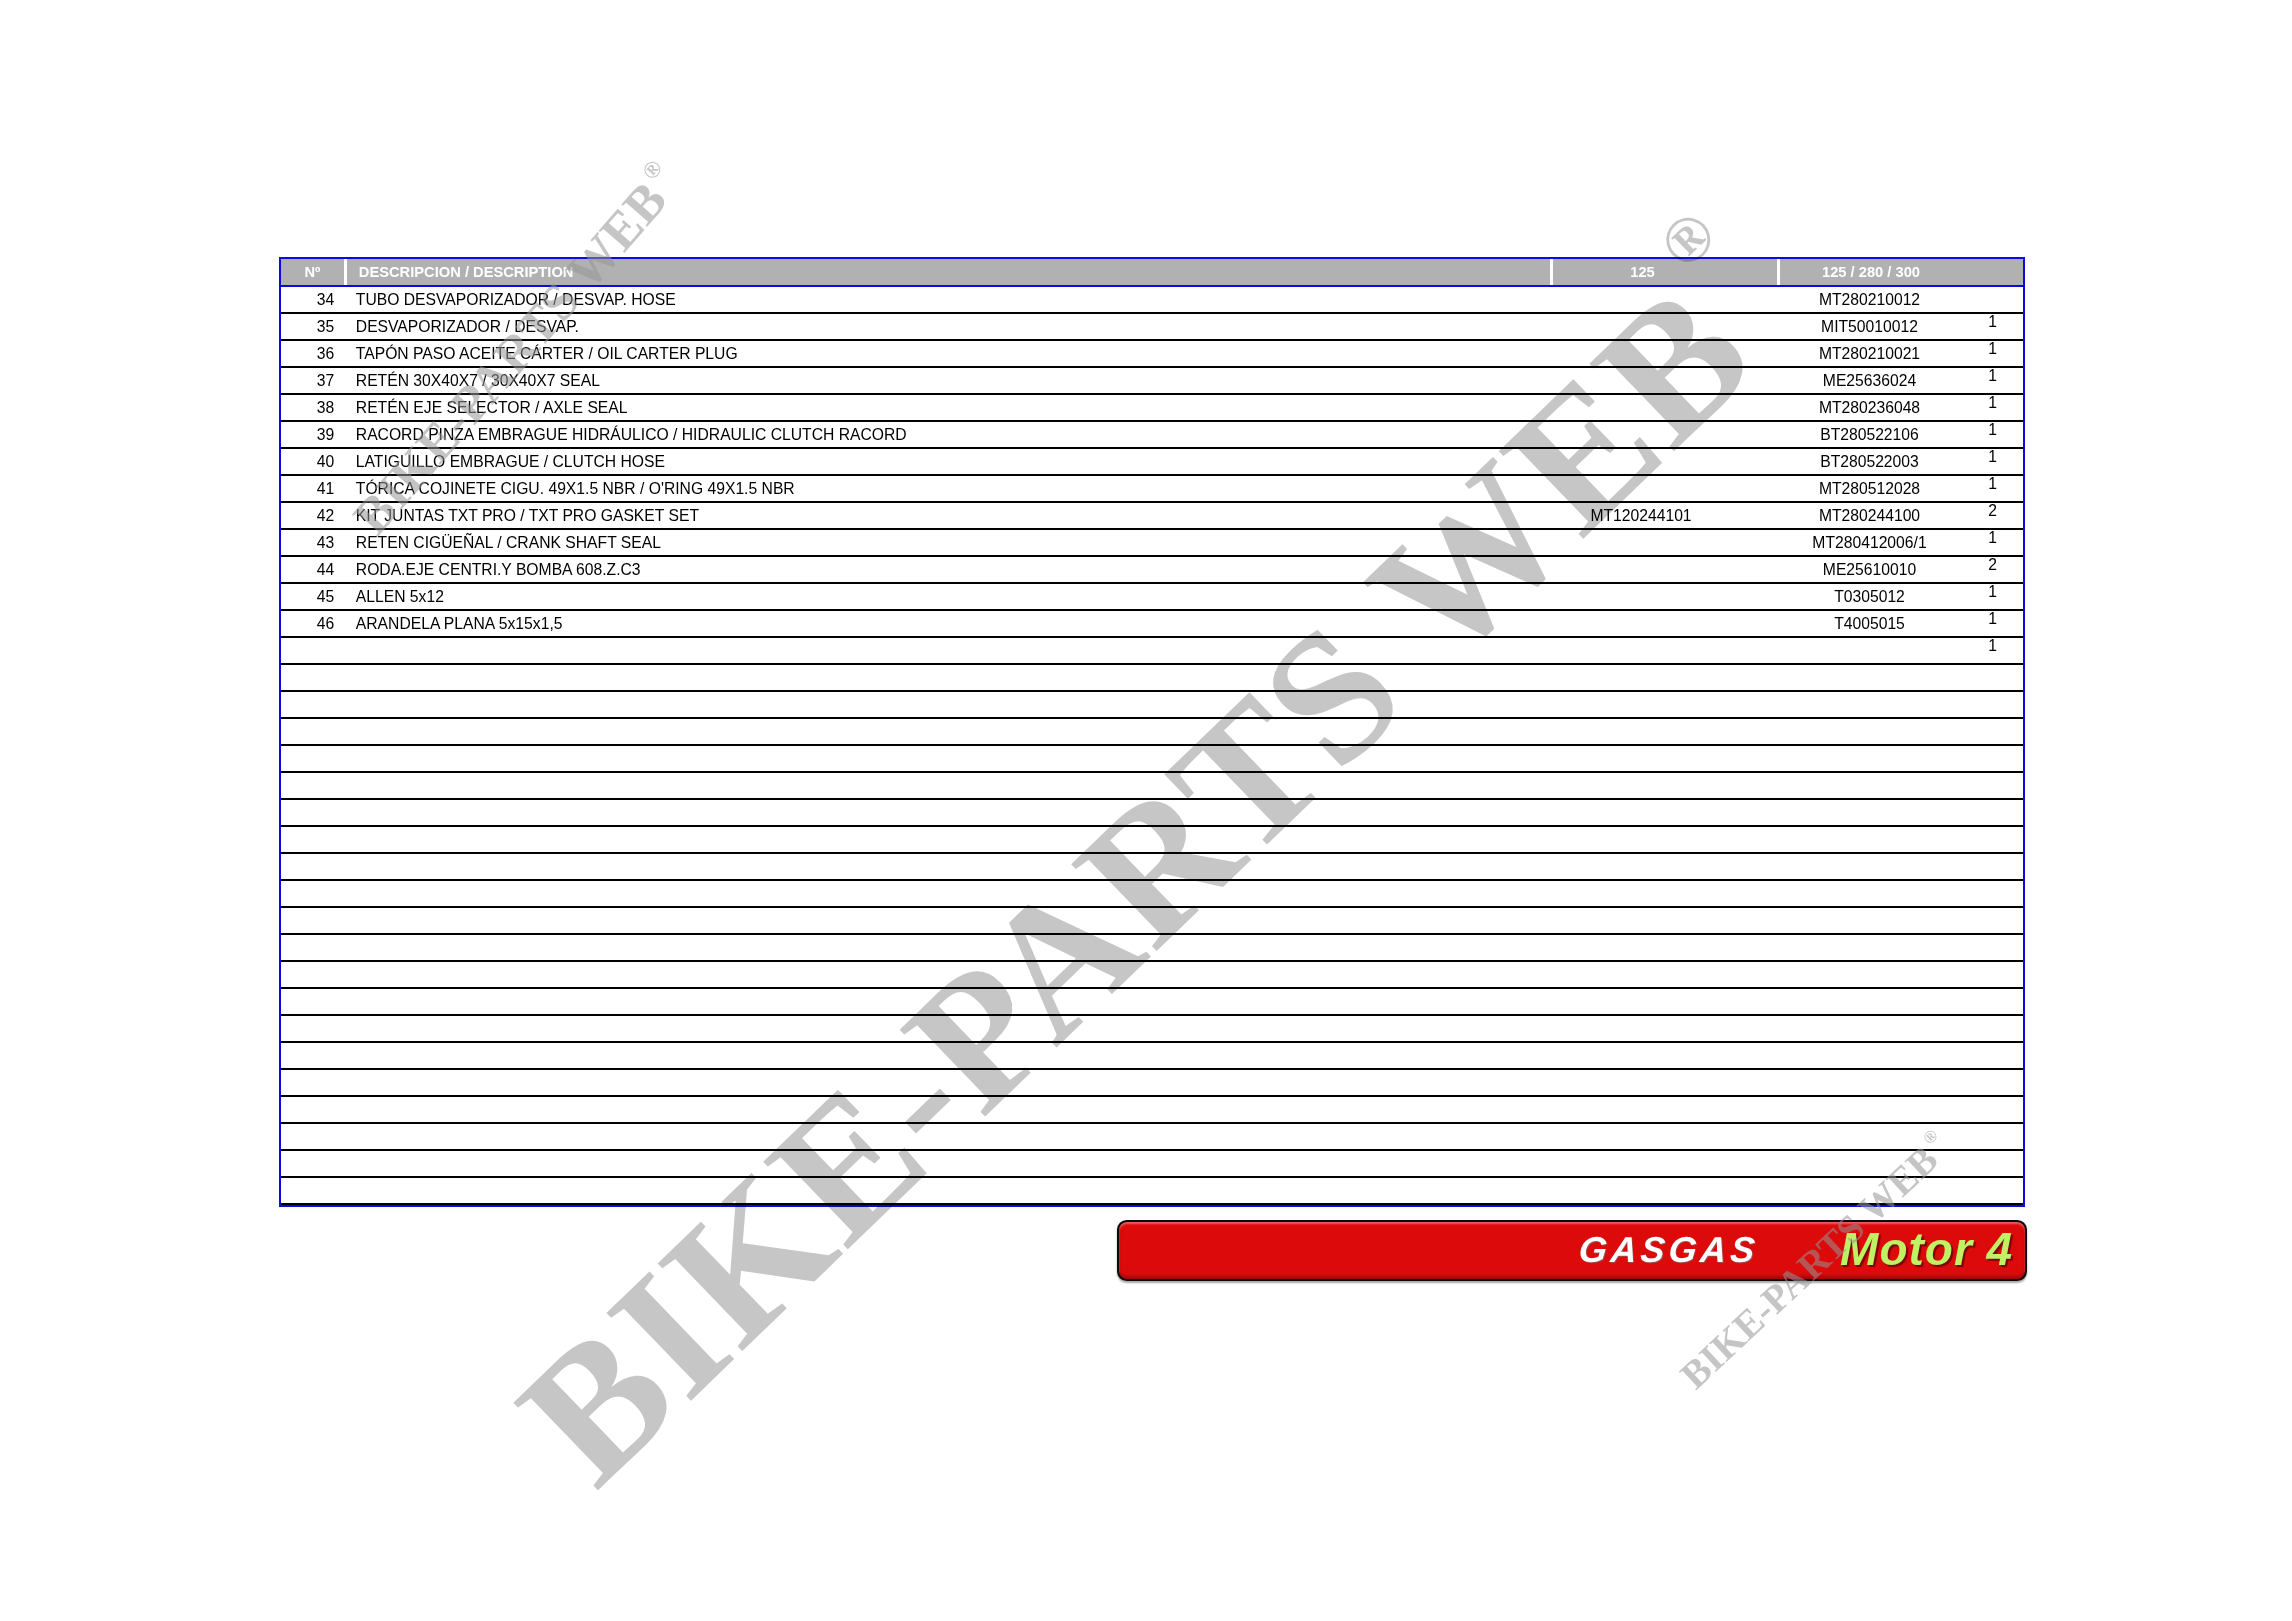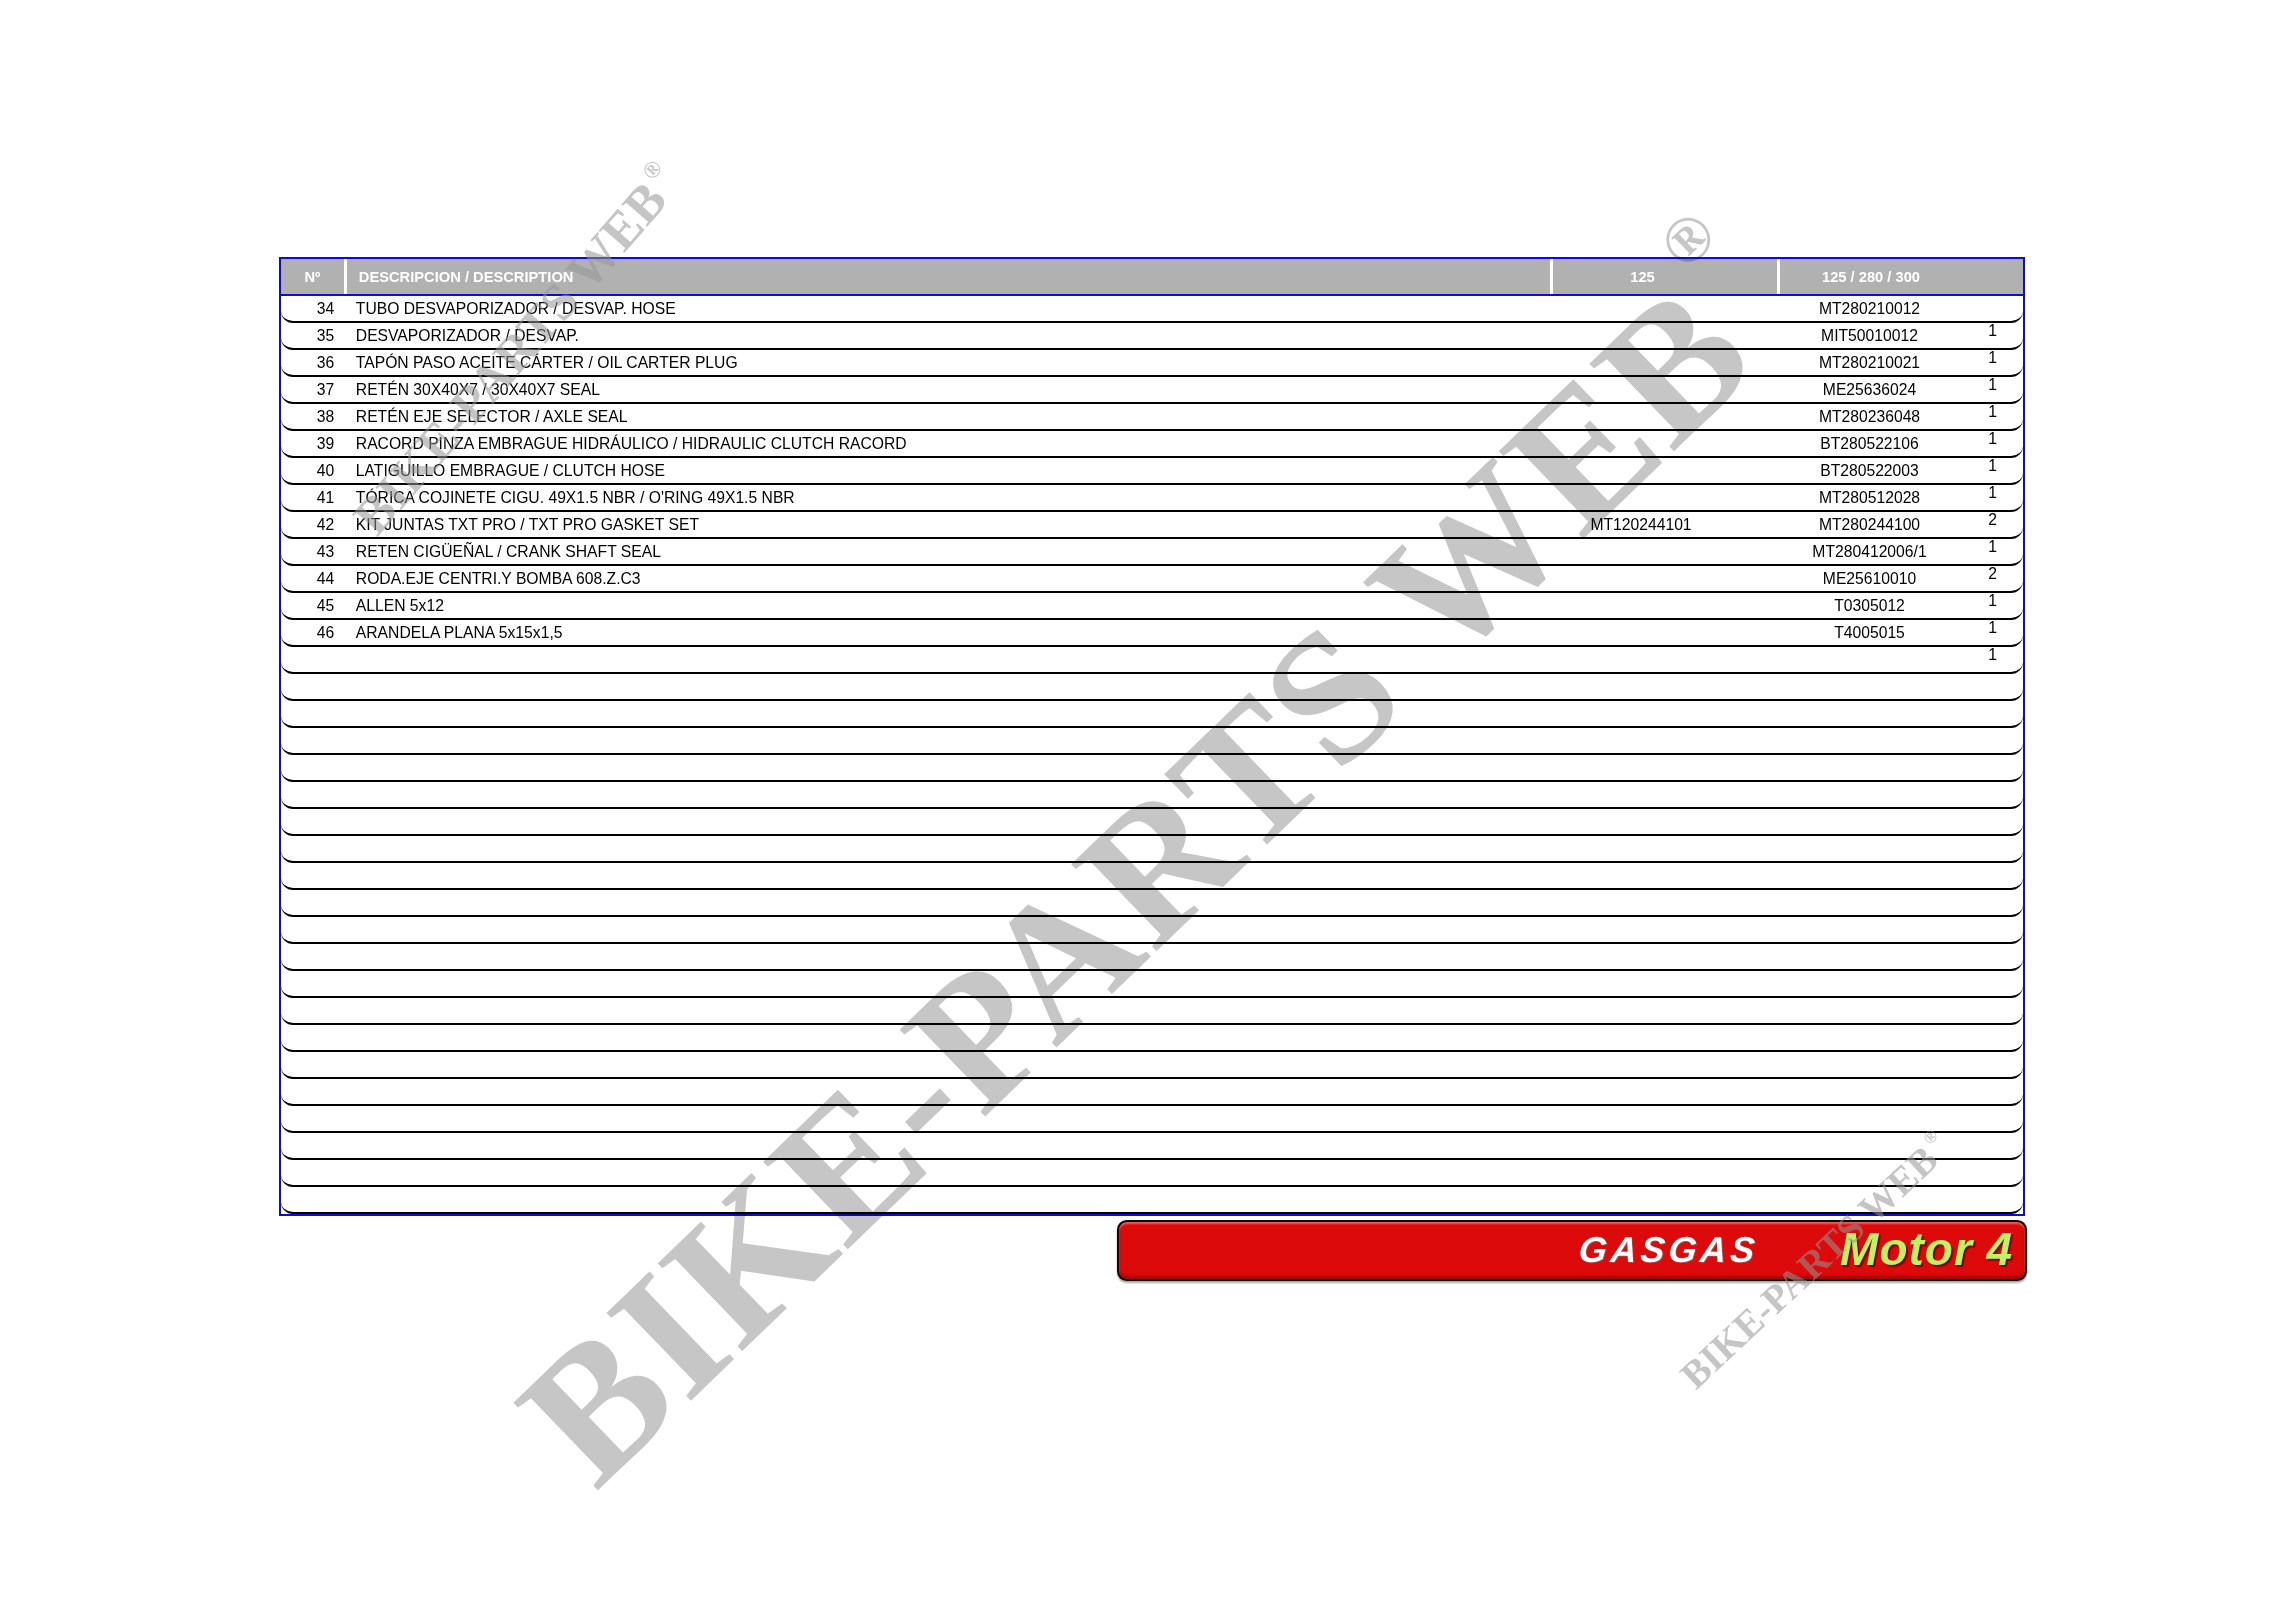--- a/index.html
+++ b/index.html
@@ -9,36 +9,36 @@
     background:#ffffff; overflow:hidden;
     font-family:"Liberation Sans", sans-serif;
   }
 
   
   .parts-table {
     position:absolute; left:279px; top:257px; width:1746px;
     border:2.9px solid #0b0be0; background:#fff;
   }
   .thead {
-    display:flex; height:37px; align-items:stretch;
+    display:flex; height:28px; align-items:stretch;
     background:#b1b1b1; border-bottom:2.9px solid #0b0be0;
     color:#fff; font-weight:bold; font-size:14.7px;
   }
   .thead > div { display:flex; align-items:center; justify-content:center; }
   .thead > div + div { border-left:3.9px solid #ffffff; }
   .c-no   { width:63px;  flex:none; }
   .c-desc { flex:1 1 auto; justify-content:flex-start !important; padding-left:11.8px; }
   .c-125  { width:182px; flex:none; }
   .c-280  { width:185px; flex:none;margin-left:45px; }
   .c-cant { width:61px;  flex:none;margin-top:44px; }
 
   .tbody .row {
     display:flex; height:27px; align-items:center;
     border-bottom:2px solid #000;
-    font-size:15.7px; color:#000; background:transparent;border-radius:12px;
+    font-size:15.7px; color:#000; background:transparent;
   }
   .tbody .row:nth-child(2n) { border-bottom-width:2.9px; }
   .tbody .row:last-child { border-bottom-width:2px; }
   .row .c-no   { text-align:right; padding-right:9.8px; }
   .row .c-desc { padding-left:11.8px; }
   .row .c-125, .row .c-280, .row .c-cant { text-align:center; }
 
   
   .banner {
     position:absolute; left:1117px; top:1220px; width:910px; height:61px;

